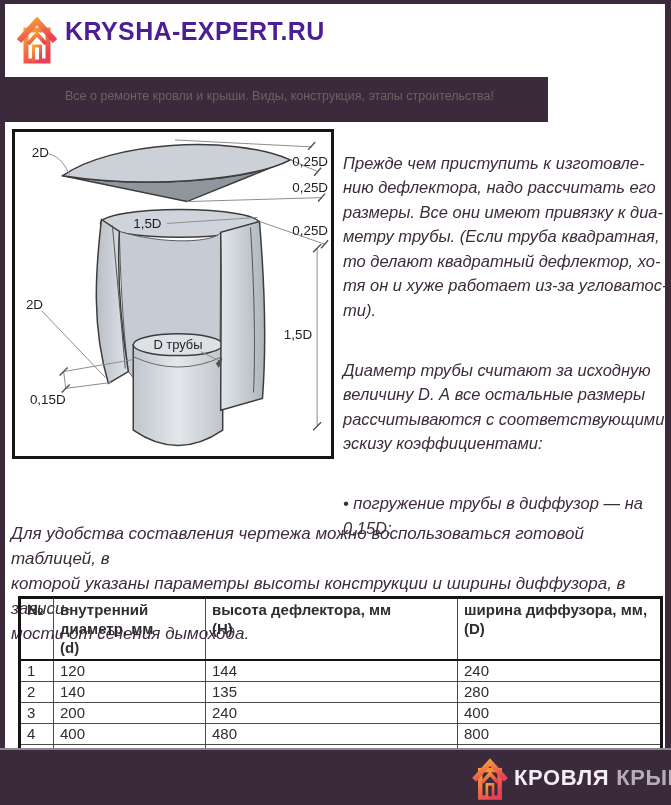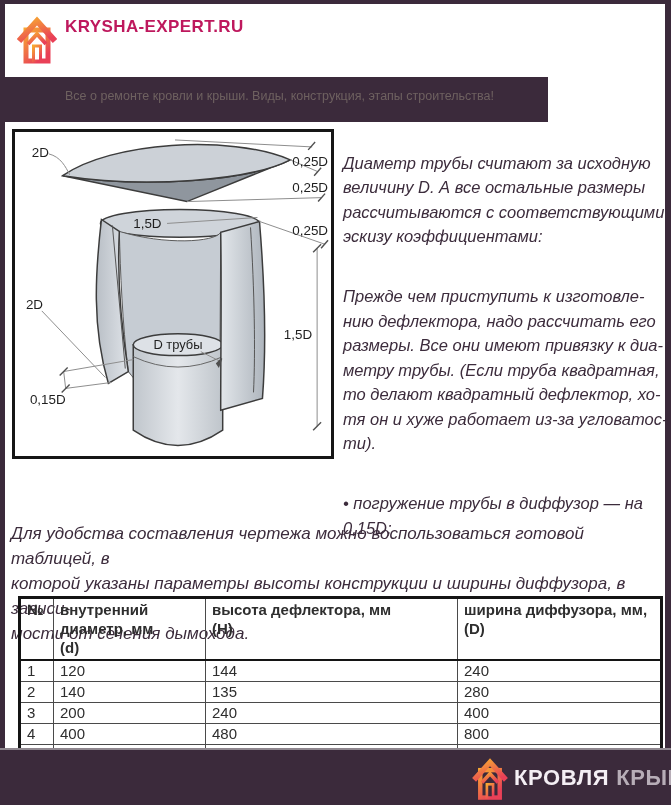--- a/index.html
+++ b/index.html
@@ -1,22 +1,22 @@
 <!DOCTYPE html>
 <html><head>
 <meta charset="utf-8">
 <style>
   html,body{margin:0;padding:0;background:#241a24;}
   .page{position:relative;width:671px;height:805px;background:#3b2a3b;overflow:hidden;
         font-family:"Liberation Sans",sans-serif;}
   
   .header{position:absolute;left:5px;top:4px;width:660px;height:73px;background:#ffffff;}
   .logo{position:absolute;left:12px;top:10px;}
-  .site-name{position:absolute;left:60px;top:13px;font-size:17px;font-weight:bold;
-             color:#be185d;letter-spacing:.4px;text-align:center;}
+  .site-name{position:absolute;left:60px;top:13px;font-size:25px;font-weight:bold;
+             color:#4c1d95;letter-spacing:.4px;text-align:center;}
   .tagline{position:absolute;left:60px;top:45px;font-size:12.5px;color:#6e6160;margin-top:40px;}
   
   .titlebar{position:absolute;left:5px;top:77px;width:543px;height:45px;background:#473147;}
   .titlebar .t{position:absolute;left:20px;top:0;line-height:45px;font-size:26px;
                font-weight:bold;color:#f3edf3;}
   .titlebar-gap{position:absolute;left:548px;top:77px;width:117px;height:45px;background:#ffffff;}
   
   .content{position:absolute;left:5px;top:122px;width:660px;height:626px;background:#ffffff;
            color:#3c2c3c;}
   .diagram-box{position:absolute;left:7px;top:7px;width:322px;height:330px;
@@ -144,31 +144,31 @@
           <text x="118" y="97">1,5D</text>
           <text x="10" y="178">2D</text>
           <text x="298" y="208" text-anchor="end">1,5D</text>
           <text x="163" y="218" text-anchor="middle" font-size="13">D трубы</text>
           <text x="14" y="274">0,15D</text>
         </g>
       </svg>
     </div>
 
     <div class="right-col">
-      <div class="para">Диаметр трубы считают за исходную
-величину D. А все остальные размеры
-рассчитываются с соответствующими
-эскизу коэффициентами:</div>
       <div class="para">Прежде чем приступить к изготовле-
 нию дефлектора, надо рассчитать его
 размеры. Все они имеют привязку к диа-
 метру трубы. (Если труба квадратная,
 то делают квадратный дефлектор, хо-
 тя он и хуже работает из-за угловатос-
 ти).</div>
+      <div class="para">Диаметр трубы считают за исходную
+величину D. А все остальные размеры
+рассчитываются с соответствующими
+эскизу коэффициентами:</div>
       <div class="bullet">• погружение трубы в диффузор — на
 0,15D;</div>
     </div>
 
     <div class="wide ti">Для удобства составления чертежа можно воспользоваться готовой таблицей, в
 которой указаны параметры высоты конструкции и ширины диффузора, в зависи-
 мости от сечения дымохода.</div>
 
     <table class="spec">
       <colgroup>

